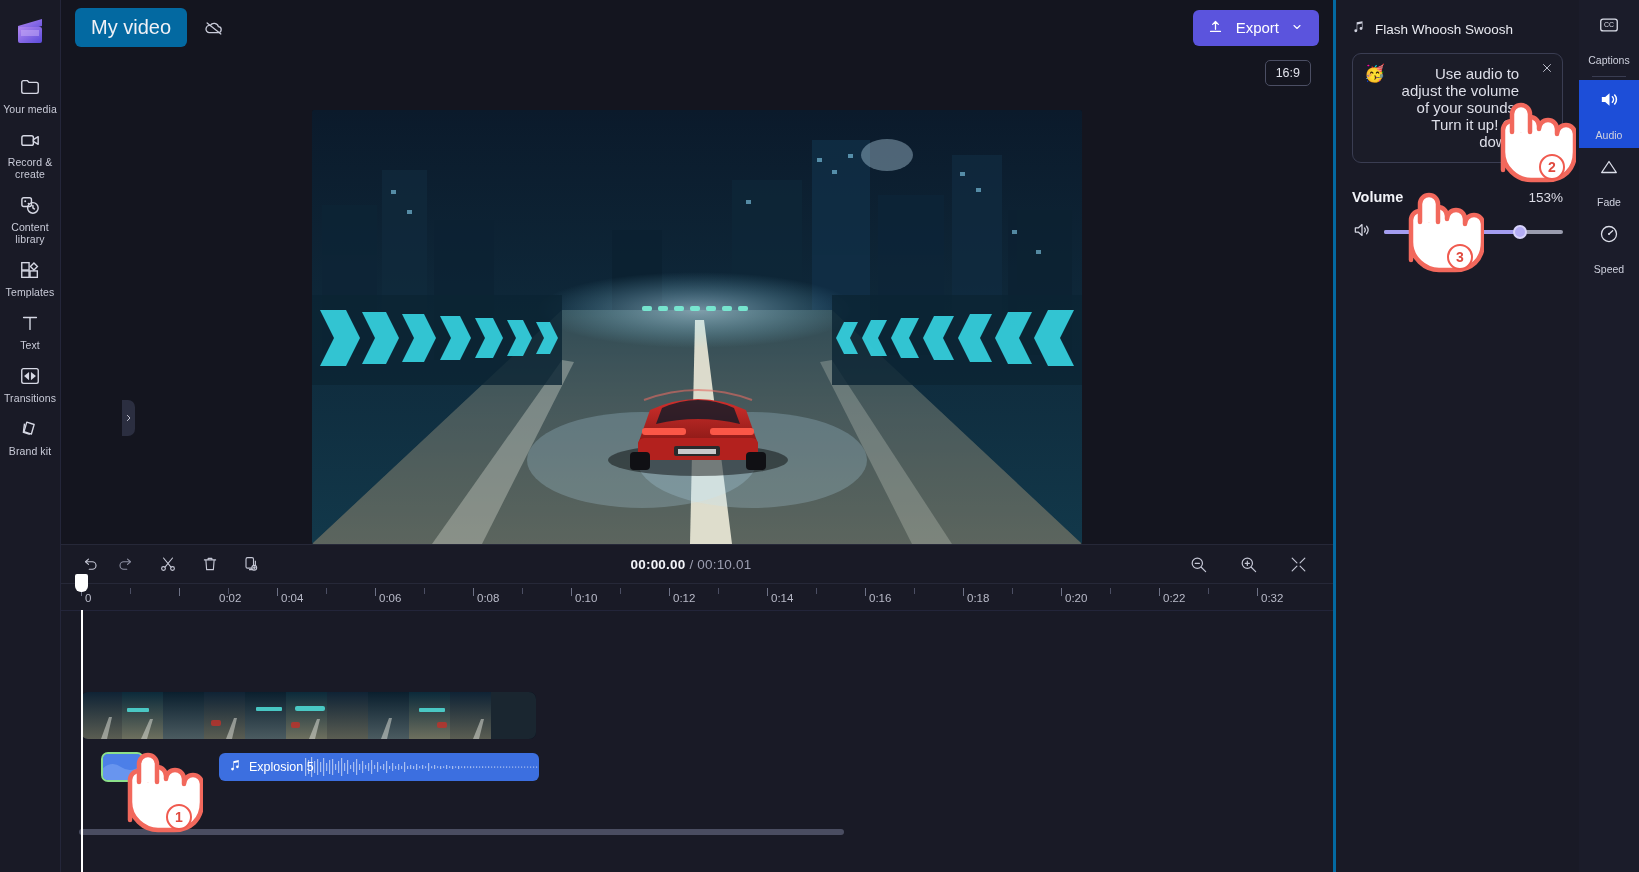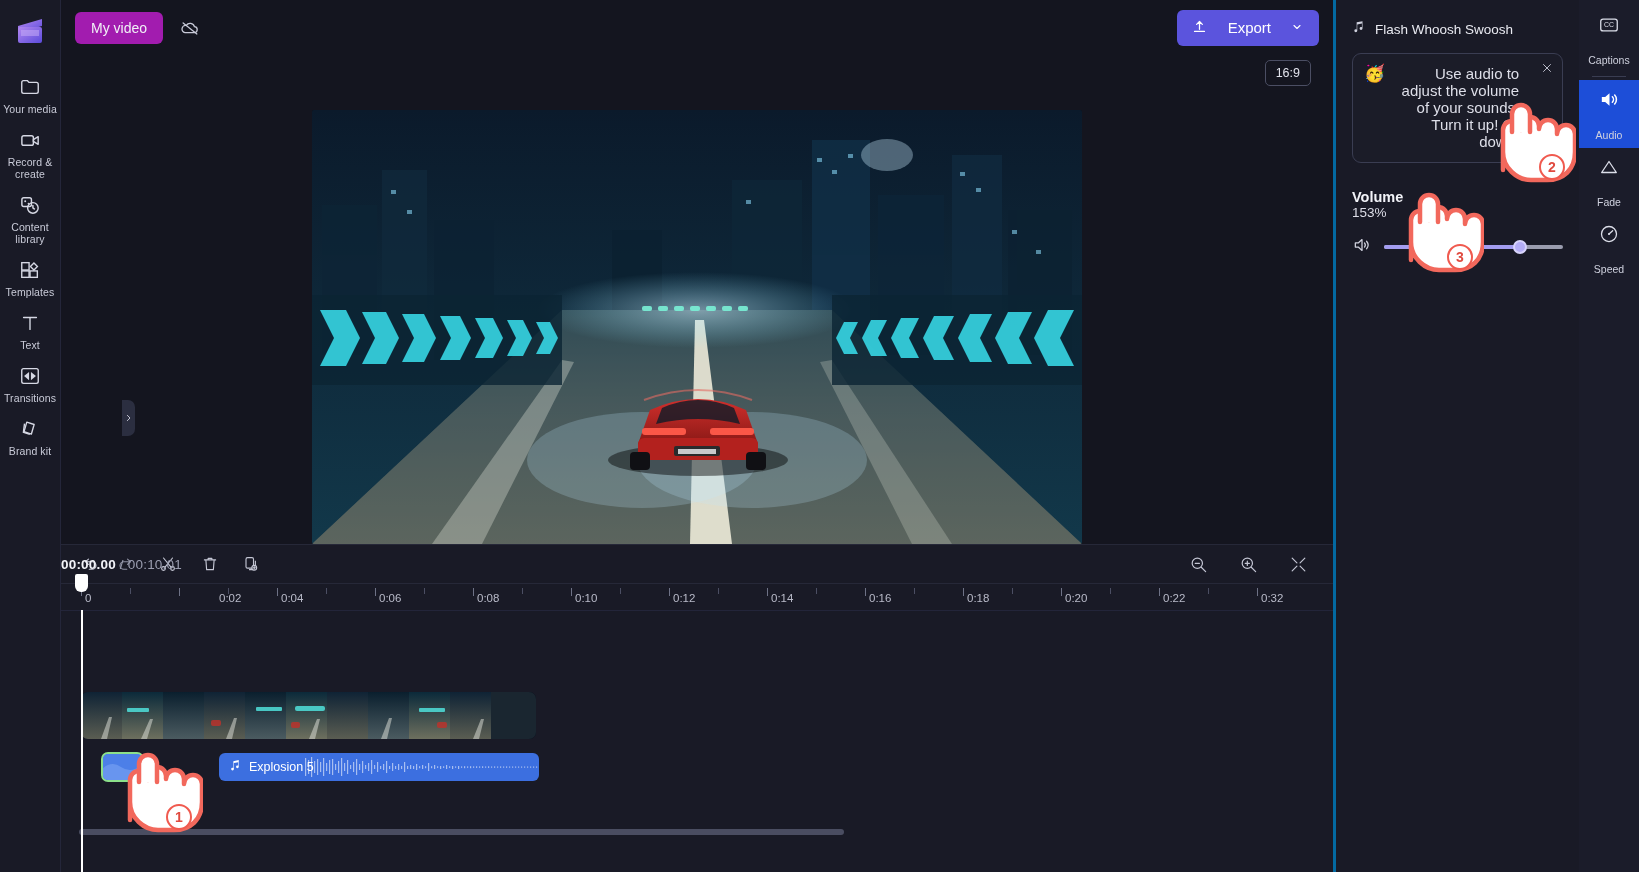--- a/index.html
+++ b/index.html
@@ -35,33 +35,33 @@
   }
 
   
   .center { flex: 1 1 auto; display: flex; flex-direction: column; min-width: 0; position: relative;}
   .topbar {
     height: 55px; background: #14151f;
     display: flex; align-items: center; padding: 0 14px;
     flex: 0 0 55px; position: relative;
   }
   .proj-name {
-    background: #a21caf; color: #f0f1f6;
-    font-size: 14px; padding: 8px 16px; border-radius: 6px;
+    background: #0369a1; color: #f0f1f6;
+    font-size: 20px; padding: 8px 16px; border-radius: 6px;
     cursor: pointer;
   }
   .cloud-btn {
     width: 34px; height: 32px; margin-left: 10px; border-radius: 6px;
     display: flex; align-items: center; justify-content: center; cursor: pointer;
   }
   .top-spacer { flex: 1 1 auto; }
   .export-btn {
     background: #5b54dd; color: #fff; border: none;
     height: 36px; padding: 0 16px 0 14px; border-radius: 6px;
-    display: flex; align-items: center; gap: 20px;
+    display: flex; align-items: center; gap: 12px;
     font-size: 15px; cursor: pointer; font-family: inherit;
   }
 
   
   .preview-area {
     flex: 1 1 auto; position: relative; background: #14151f;
     display: flex; flex-direction: column; align-items: center;
     padding-top: 3px;
   }
   .ratio-badge {
@@ -102,21 +102,21 @@
     position: absolute; width: 13px; height: 36px; background: #2b2e40;
     display: flex; align-items: center; justify-content: center; cursor: pointer;
     top: 400px; z-index: 4;
   }
   .side-handle.left { left: 61px; border-radius: 0 7px 7px 0; }
 
   
   .timeline { height: 330px; background: #191a26; border-top: 1px solid #262838; flex: 0 0 330px; position: relative;}
   .tl-toolbar { height: 38px; display: flex; align-items: center; padding: 0 14px; position: relative; }
   .tt-btn { width: 30px; height: 28px; display:flex; align-items:center; justify-content:center; cursor:pointer; margin-right: 6px;}
-  .tl-time { position: absolute; left:0; right:12px; text-align:left; font-size: 13.5px; pointer-events:none; letter-spacing:.2px;}
+  .tl-time { position: absolute; left:0; right:12px; text-align:center; font-size: 13.5px; pointer-events:none; letter-spacing:.2px;}
   .tl-time .cur { color: #f2f3f8; font-weight: bold; }
   .tl-time .tot { color: #9b9eb0; }
   .tt-right { margin-left: auto; display: flex; align-items: center; gap: 14px; }
 
   .ruler { position: relative; height: 28px; border-top: 1px solid #262838; border-bottom: 1px solid #23253a; margin-left: 0;}
   .tick { position: absolute; top: 4px; width: 1px; height: 8px; background: #6e7286; }
   .tick.minor { top: 4px; height: 6px; background: #4b4e63; }
   .tick-lbl { position: absolute; top: 8px; font-size: 11.5px; color: #b9bbc9; padding-left: 4px; }
   .playhead {
     position: absolute; top: -10px; width: 13px; height: 18px;
@@ -155,21 +155,21 @@
   .rp-head { display: flex; align-items: center; gap: 9px; height: 40px; padding-top: 8px;}
   .rp-head .t { font-size: 13.5px; color: #e9eaf1; }
   .tip {
     margin-top: 8px; border: 1px solid #3a3d52; border-radius: 9px;
     padding: 11px 12px 12px 11px; display: flex; gap: 9px; position: relative;
     background: #1b1c28;
   }
   .tip .emoji { font-size: 17px; line-height: 18px; }
   .tip .txt { font-size: 15px; line-height: 17px; color: #dedfe9; width: 125px; text-align: right;}
   .tip .x { position: absolute; right: 8px; top: 7px; cursor: pointer; }
-  .vol-row { display: flex; align-items: flex-start; justify-content: space-between; margin-top: 26px; flex-direction: column;}
+  .vol-row { display: flex; align-items: center; justify-content: space-between; margin-top: 26px;}
   .vol-row .lab { font-size: 14.5px; font-weight: bold; color: #f2f3f8; }
   .vol-row .val { font-size: 13.5px; color: #dcdde7; }
   .slider-row { display: flex; align-items: center; gap: 12px; margin-top: 15px; }
   .track { position: relative; flex: 1 1 auto; height: 4px; background: #9a9cae; border-radius: 2px; }
   .track .fill { position: absolute; left: 0; top: 0; height: 4px; width: 76%; background: #a39cf0; border-radius: 2px;}
   .track .knob { position: absolute; left: 76%; top: -5px; width: 14px; height: 14px; margin-left: -7px;
                  border-radius: 50%; background: #b4adf5; border: 2px solid #d7d3fb;}
 
   
   .frail {

